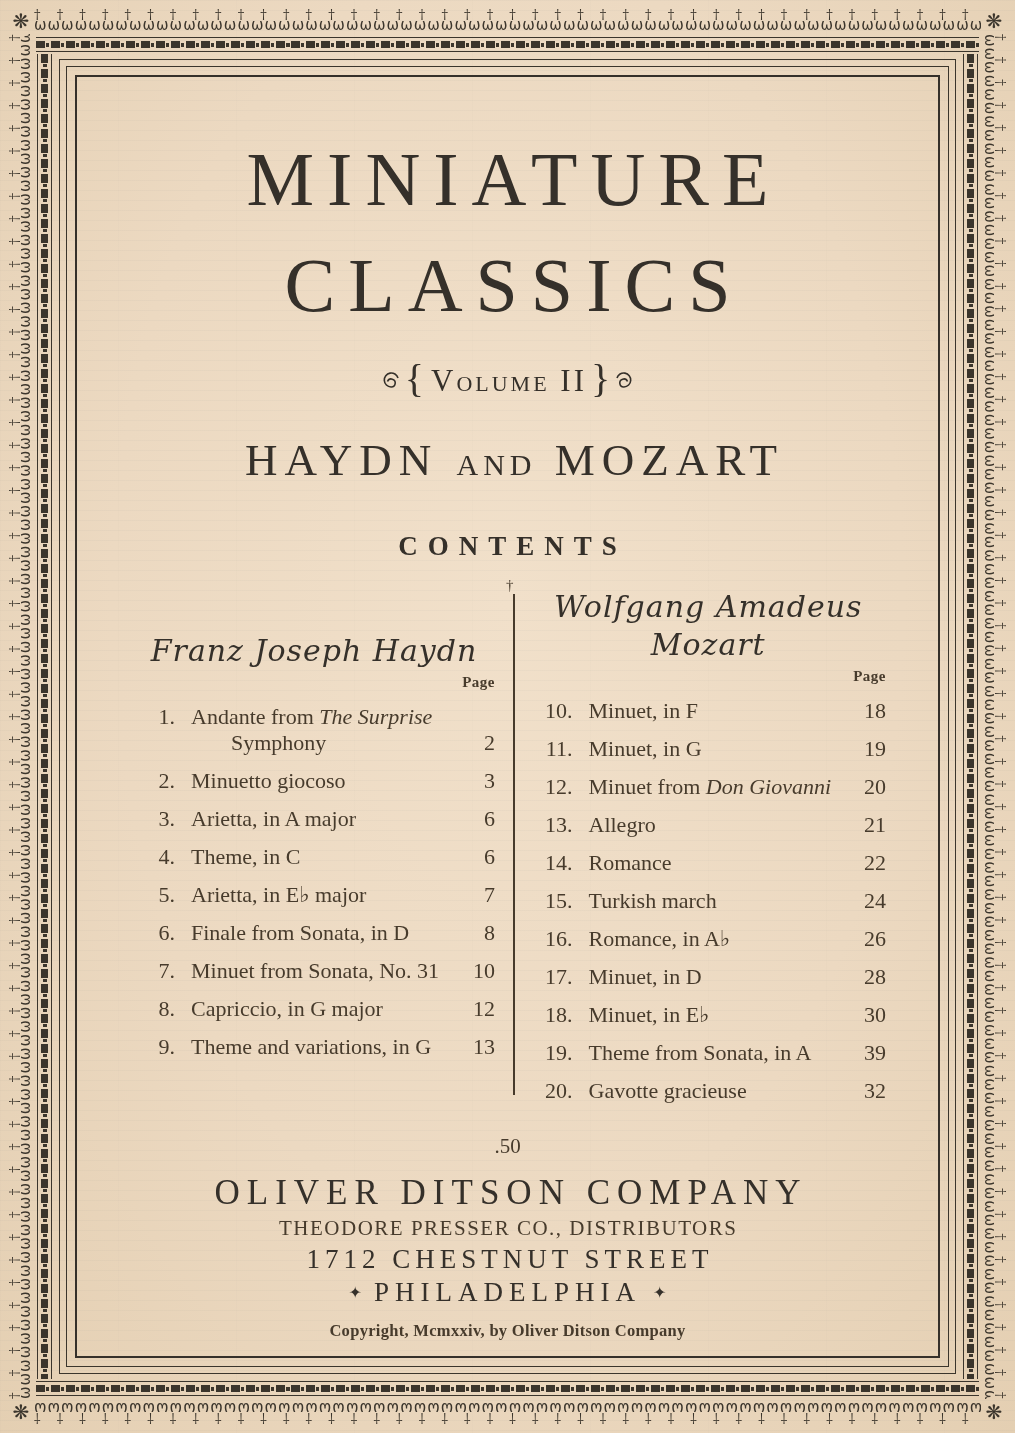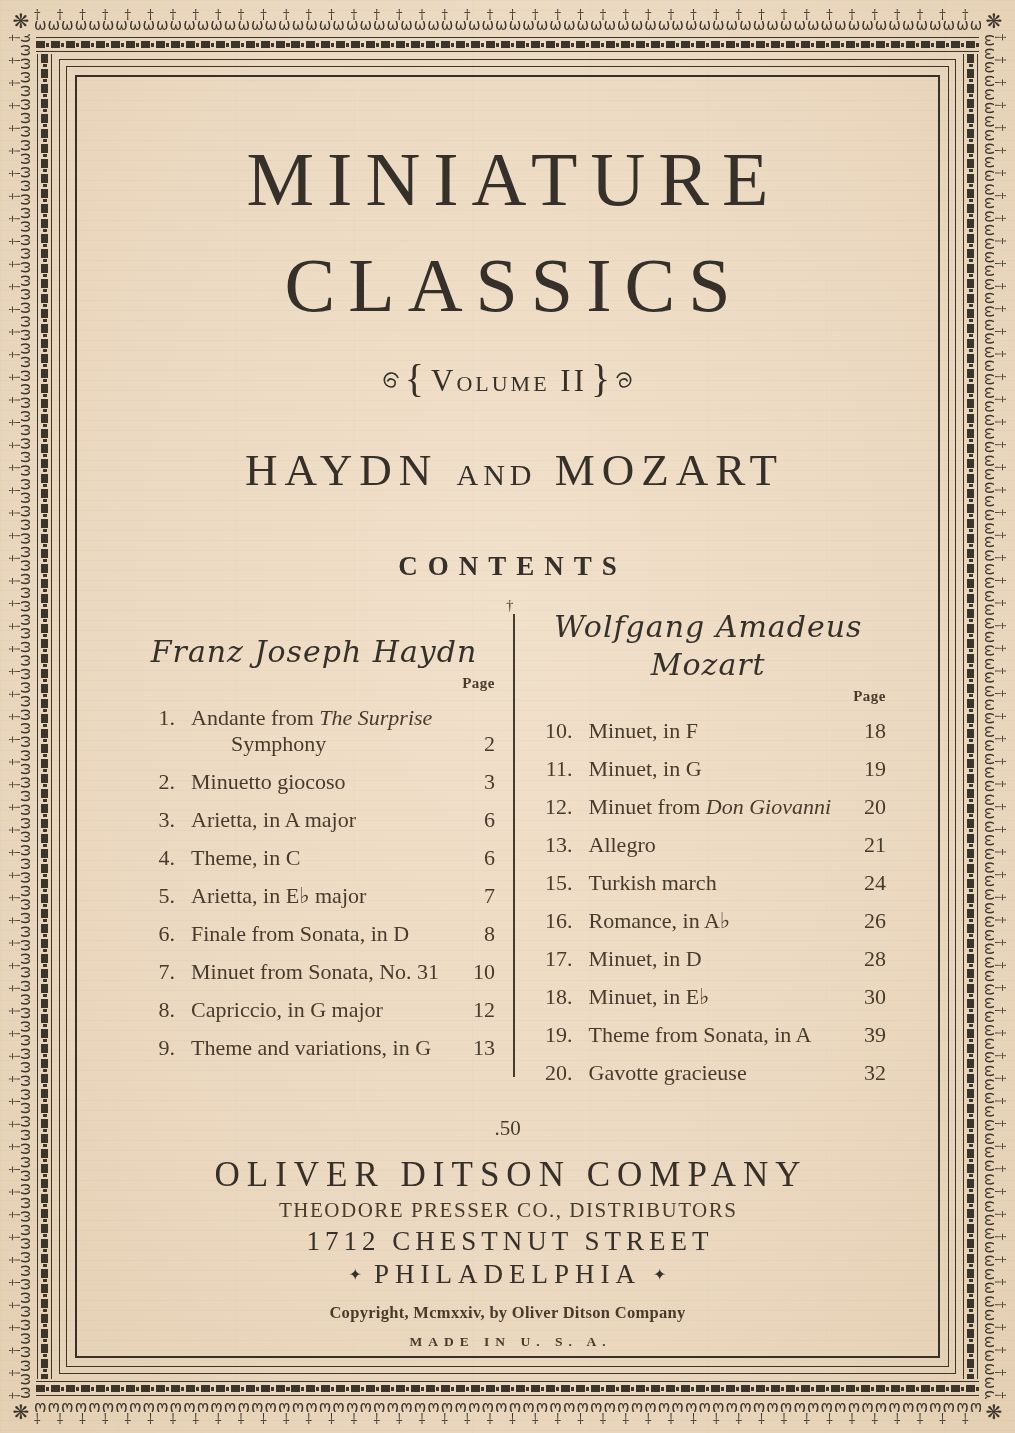--- a/index.html
+++ b/index.html
@@ -70,21 +70,21 @@
   
   .title1{margin:62px 0 0;text-align:center;font-size:76px;line-height:80px;font-weight:400;
           letter-spacing:13px;padding-left:13px;color:var(--ink-dark);}
   .title2{margin:26px 0 0;text-align:center;font-size:76px;line-height:80px;font-weight:400;
           letter-spacing:13px;padding-left:13px;color:var(--ink-dark);}
   .volume-line{margin:36px 0 0;text-align:center;font-size:31px;line-height:40px;color:var(--ink-dark);
                display:flex;align-items:center;justify-content:center;gap:4px;}
   .volume-label{font-variant:small-caps;letter-spacing:3px;padding-left:3px;}
   .volume-brace{font-size:40px;font-weight:400;position:relative;top:-2px;}
   .curl{width:22px;height:22px;}
-  .composers{margin:34px 4px 0;text-align:center;color:var(--ink-dark);font-size:45px;line-height:70px;letter-spacing:7px;padding-left:14px;}
+  .composers{margin:34px 4px 0;text-align:center;color:var(--ink-dark);font-size:45px;line-height:50px;letter-spacing:7px;padding-left:14px;}
   .composers .conj{font-size:30px;letter-spacing:5px;}
   .contents-heading{margin:40px 0 0;text-align:center;font-size:27px;line-height:32px;letter-spacing:10px;padding-left:10px;color:var(--ink-dark);font-weight:bold;}
 
   .contents-cols{display:flex;margin:26px 52px 0 56px;align-items:center;}
   .col{font-size:22px;}
   .col-left{width:362px;}
   .col-right{flex:1;}
   .divider{width:1.5px;background:var(--ink);margin:6px 16px 8px 18px;position:relative;align-self:stretch;}
   .divider .dagger{position:absolute;top:-17px;left:-7px;font-size:15px;color:var(--ink);}
   .composer-heading{font-style:italic;font-family:"DejaVu Serif",serif;font-size:30px;line-height:38px;
@@ -246,20 +246,25 @@
                     <span class="num">12.</span>
                     <span class="ttl"><span>Minuet from </span><span class="ital">Don Giovanni</span></span>
                     <span class="pg">20</span>
                   </div>
                   <div class="row">
                     <span class="num">13.</span>
                     <span class="ttl"><span>Allegro</span></span>
                     <span class="pg">21</span>
                   </div>
                   <div class="row">
+                    <span class="num">14.</span>
+                    <span class="ttl"><span>Romance</span></span>
+                    <span class="pg">22</span>
+                  </div>
+                  <div class="row">
                     <span class="num">15.</span>
                     <span class="ttl"><span>Turkish march</span></span>
                     <span class="pg">24</span>
                   </div>
                   <div class="row">
                     <span class="num">16.</span>
                     <span class="ttl"><span>Romance, in A♭</span></span>
                     <span class="pg">26</span>
                   </div>
                   <div class="row">

